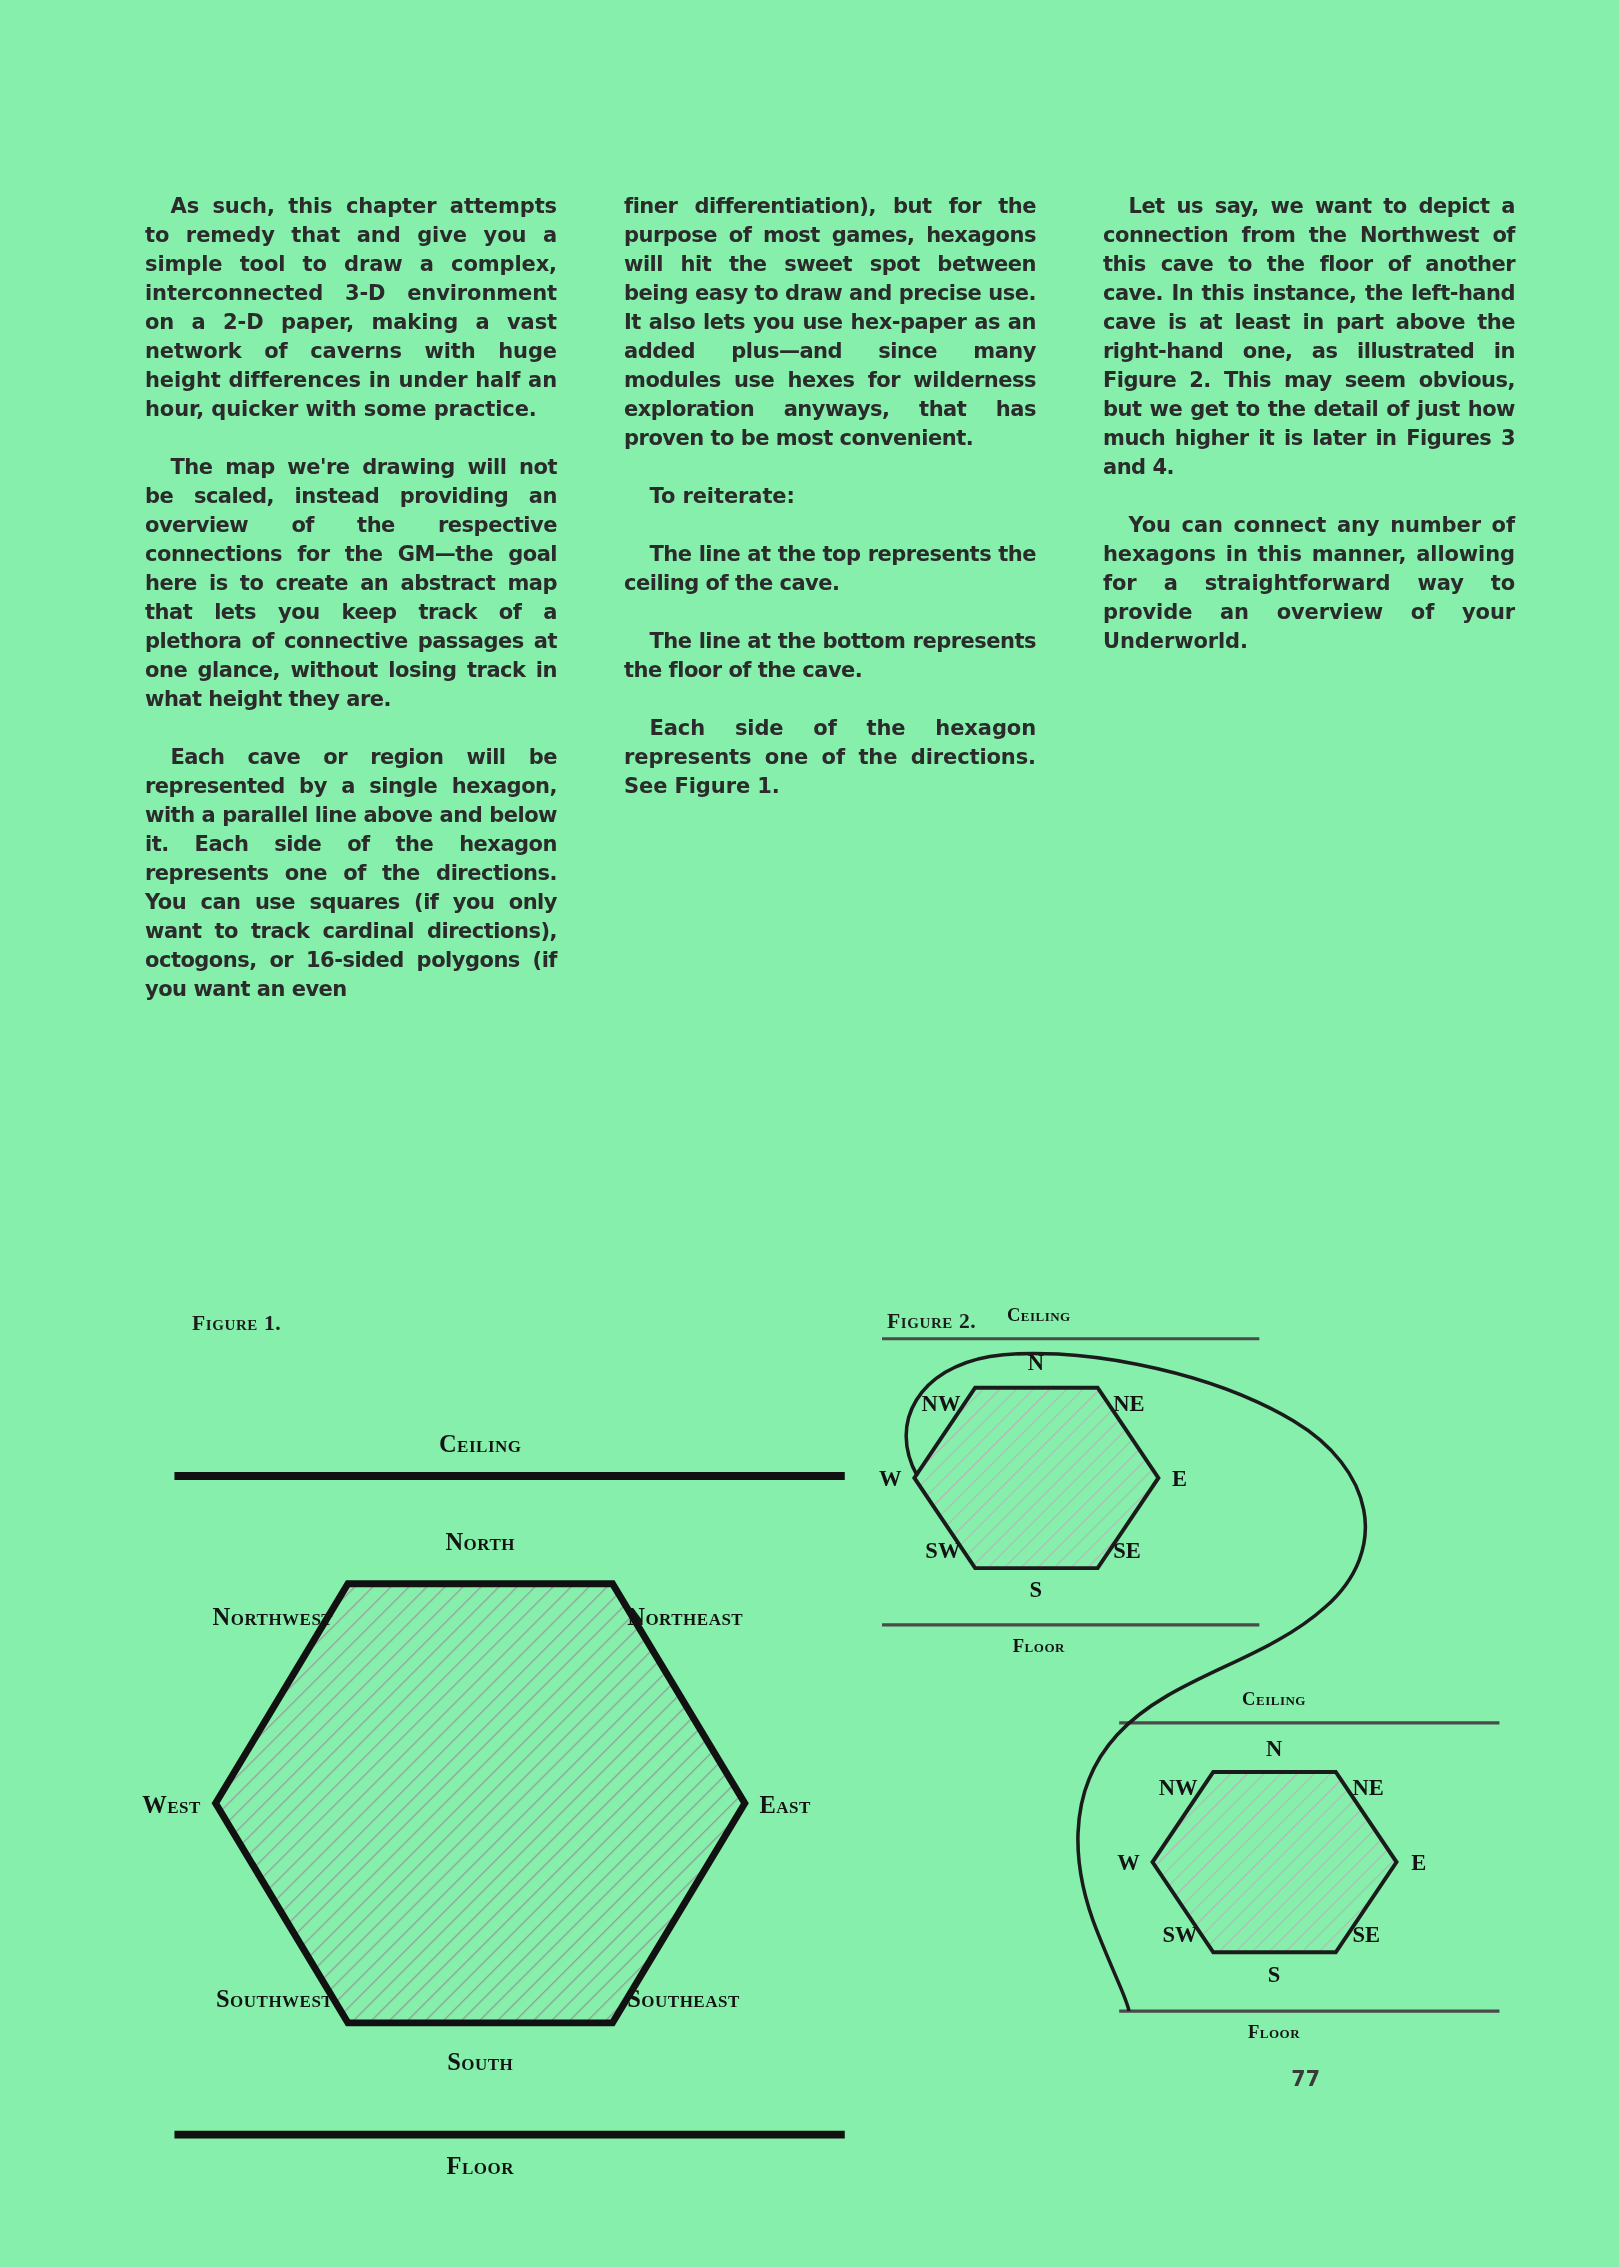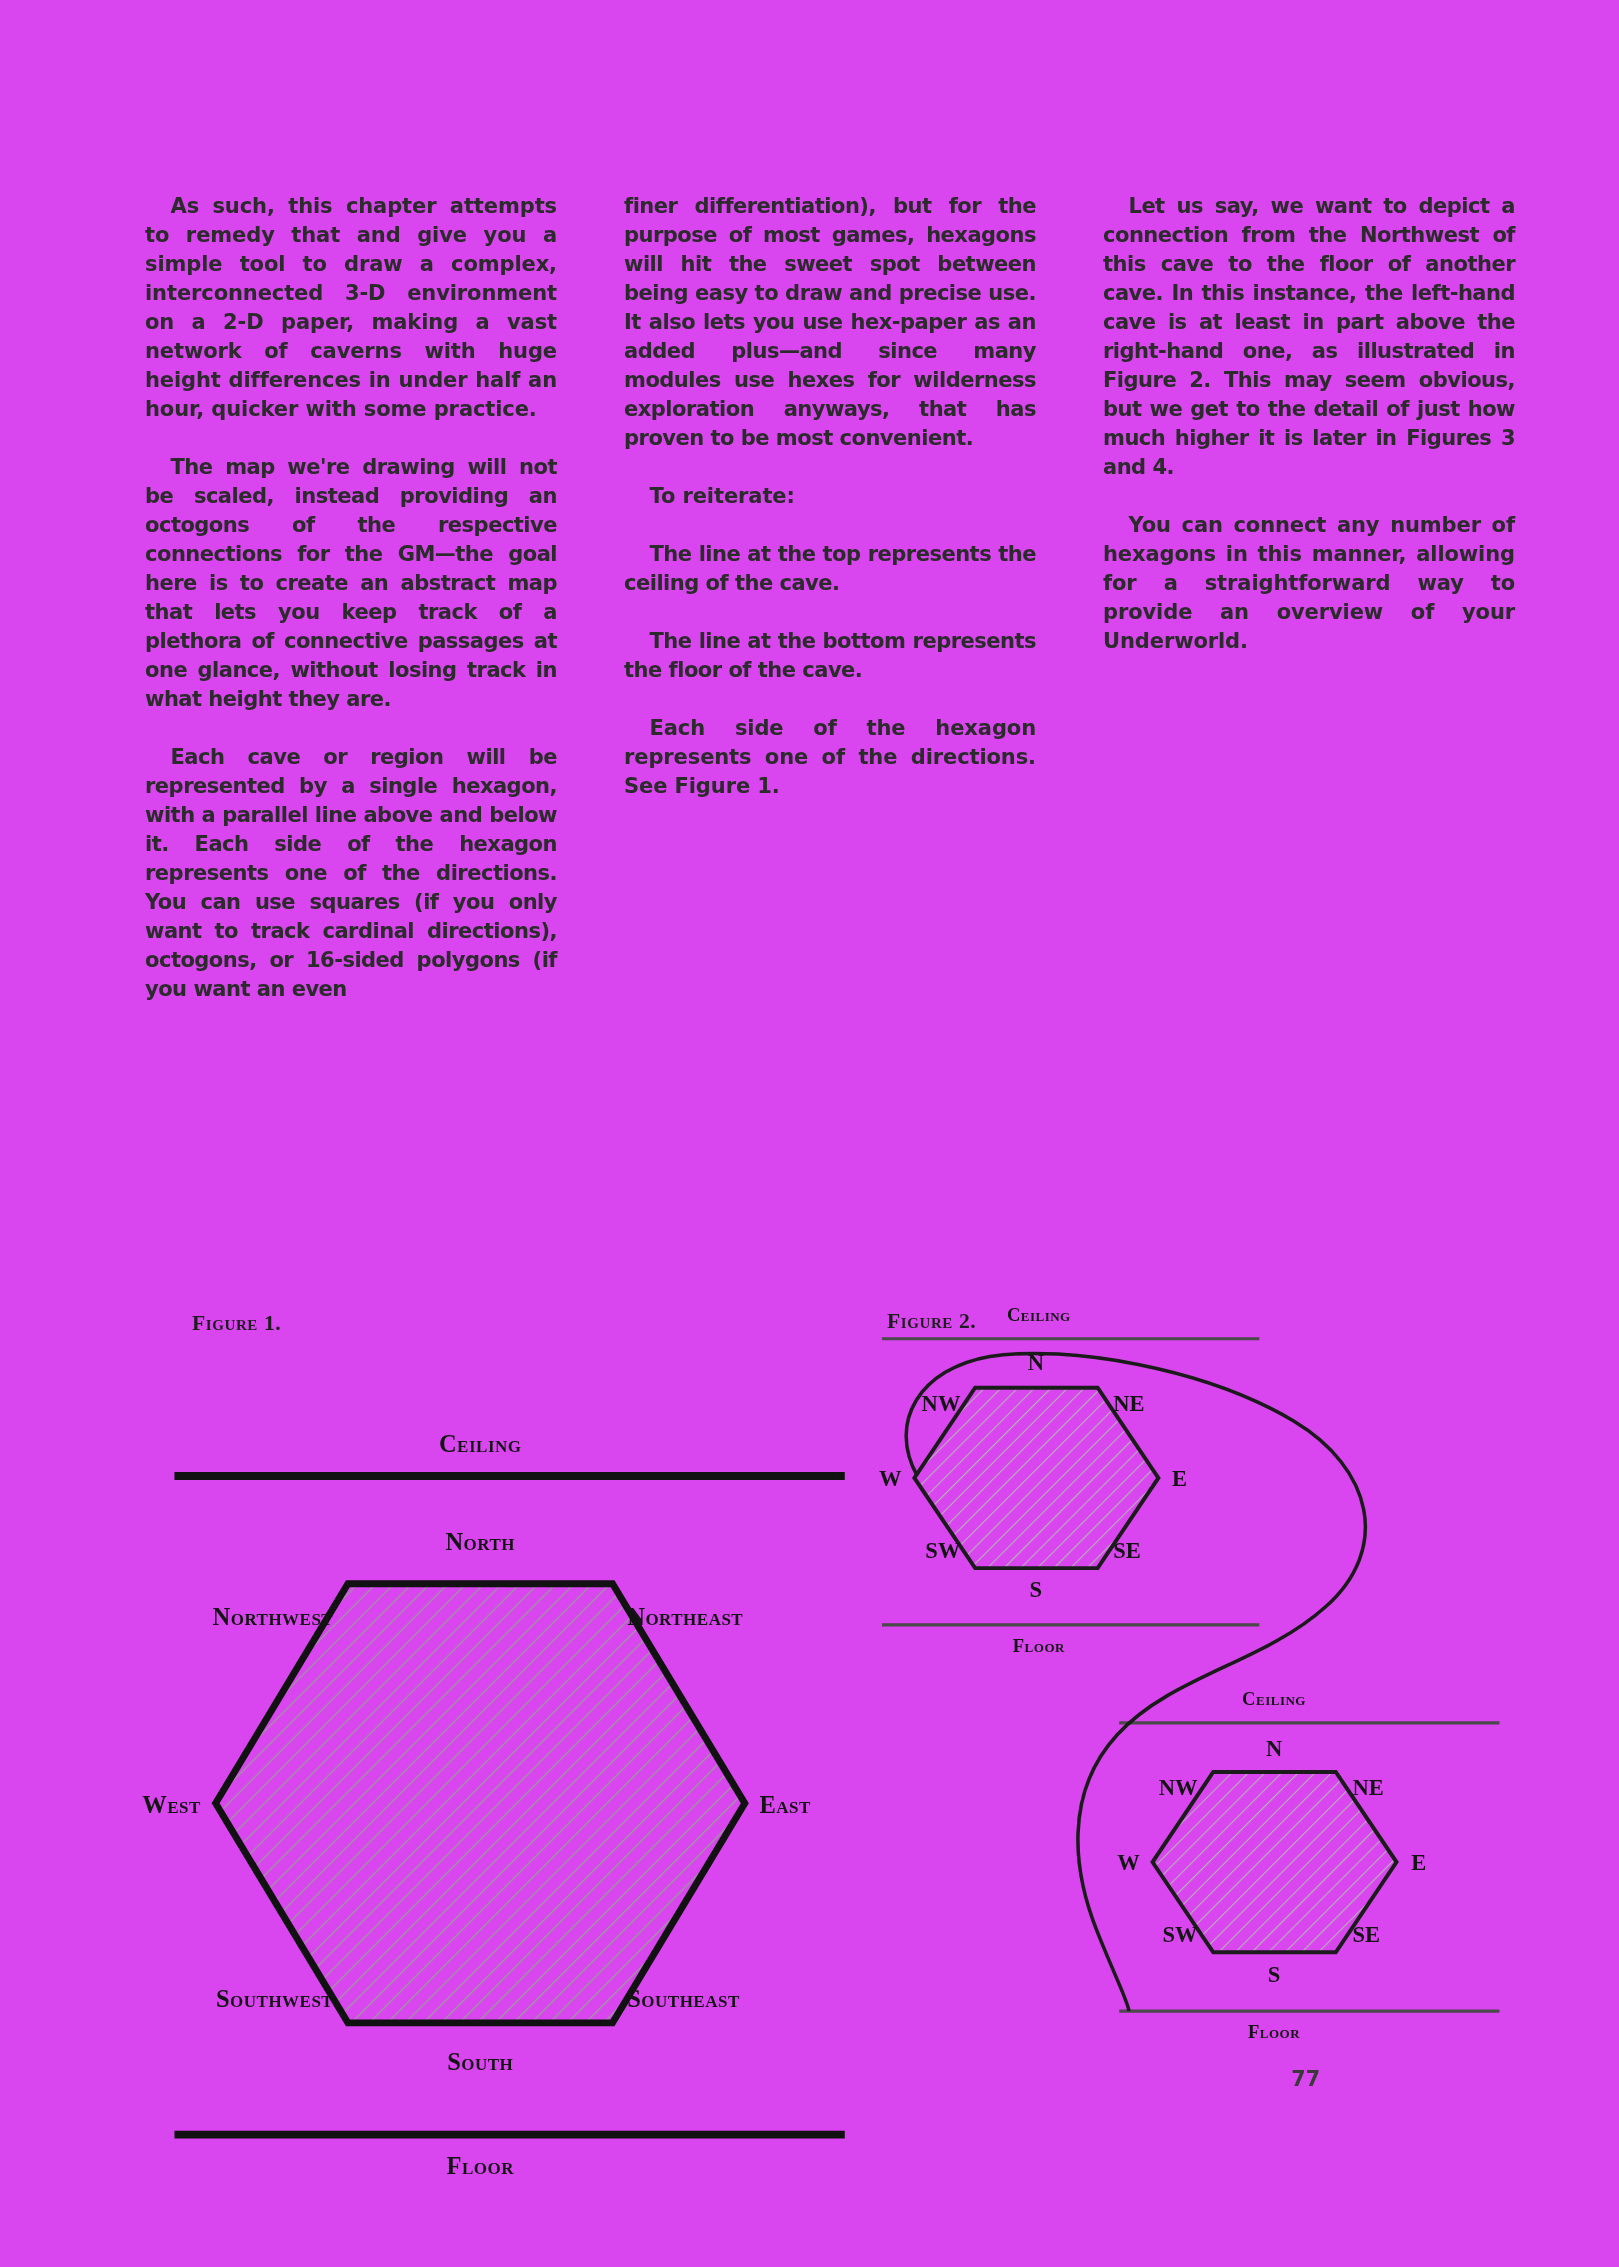--- a/index.html
+++ b/index.html
@@ -10,21 +10,21 @@
   body {
     width: 1619px;
     height: 2267px;
     position: relative;
     font-family: "Liberation Sans", sans-serif;
     overflow: hidden;
   }
   .page {
     position: absolute;
     inset: 0;
-    background: #d946ef;
+    background: #86efac;
   }
 
   
   .columns {
     position: absolute;
     left: 145px;
     top: 192px;
     width: 1372px;
     display: flex;
     gap: 67px;
@@ -108,21 +108,21 @@
 </style>
 </head>
 <body>
 
 <div class="page">
 
   <div class="columns">
 
     <div class="col">
       <p>As such, this chapter attempts to remedy that and give you a simple tool to draw a complex, interconnected 3-D environment on a 2-D paper, making a vast network of caverns with huge height differences in under half an hour, quicker with some practice.</p>
-      <p class="tight">The map we're drawing will not be scaled, instead providing an octogons of the respective connections for the GM—the goal here is to create an abstract map that lets you keep track of a plethora of connective passages at one glance, without losing track in what height they are.</p>
+      <p class="tight">The map we're drawing will not be scaled, instead providing an overview of the respective connections for the GM—the goal here is to create an abstract map that lets you keep track of a plethora of connective passages at one glance, without losing track in what height they are.</p>
       <p class="tight">Each cave or region will be represented by a single hexagon, with a parallel line above and below it. Each side of the hexagon represents one of the directions. You can use squares (if you only want to track cardinal directions), octogons, or 16-sided polygons (if you want an even</p>
     </div>
 
     <div class="col">
       <p class="tight noind">finer differentiation), but for the purpose of most games, hexagons will hit the sweet spot between being easy to draw and precise use. It also lets you use hex-paper as an added plus—and since many modules use hexes for wilderness exploration anyways, that has proven to be most convenient.</p>
       <p>To reiterate:</p>
       <p class="tight">The line at the top represents the ceiling of the cave.</p>
       <p class="tight">The line at the bottom represents the floor of the cave.</p>
       <p>Each side of the hexagon represents one of the directions. See Figure 1.</p>
     </div>

